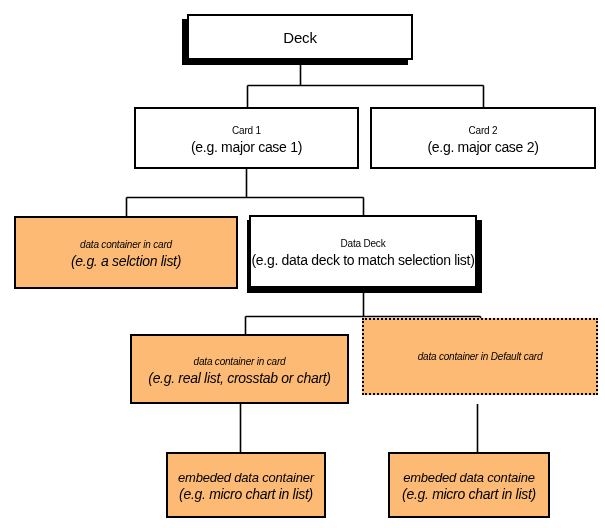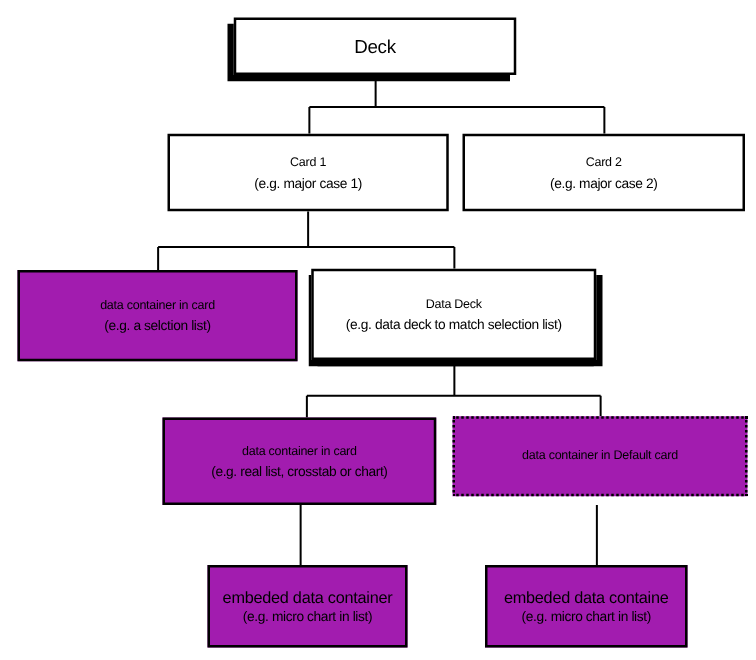--- a/index.html
+++ b/index.html
@@ -23,33 +23,33 @@
     box-sizing: border-box;
     border: 2px solid #000000;
     display: flex;
     flex-direction: column;
     justify-content: center;
     align-items: center;
     text-align: center;
     padding: 2px 4px;
   }
   .white { background: #ffffff; }
-  .gray  { background: #a21caf; }
+  .gray  { background: #fdba74; font-style: italic; }
   .shadow-left  { box-shadow: -5px 5px 0 #000000; }
   .shadow-right { box-shadow: 5px 5px 0 #000000, -2px 5px 0 #000000; }
   .dotted { border-style: dotted; }
   .title {
     font-size: 10px;
     line-height: 18px;
     letter-spacing: -0.2px;
     white-space: nowrap;
   }
   .title-lg { font-size: 15px; line-height: 19px; }
   .subtitle {
-    font-size: 11px;
+    font-size: 14px;
     line-height: 15px;
     letter-spacing: -0.3px;
     white-space: nowrap;
   }
   .subtitle-sm { font-size: 10px; letter-spacing: -0.4px; }
 </style>
 </head>
 <body>
 
 <div class="canvas">
@@ -87,21 +87,21 @@
   <div class="node white shadow-right" style="left:249px; top:215px; width:228px; height:73px;">
     <div class="title">Data Deck</div>
     <div class="subtitle">(e.g. data deck to match selection list)</div>
   </div>
 
   <div class="node gray" style="left:130px; top:334px; width:219px; height:70px;">
     <div class="title">data container in card</div>
     <div class="subtitle">(e.g. real list, crosstab or chart)</div>
   </div>
 
-  <div class="node gray dotted" style="left:362px; top:333px; width:236px; height:64px;">
+  <div class="node gray dotted" style="left:362px; top:318px; width:236px; height:77px;">
     <div class="title">data container in Default card</div>
   </div>
 
   <div class="node gray" style="left:166px; top:452px; width:160px; height:66px;text-align:center;">
     <div class="title" style="font-size:13px;">embeded data container</div>
     <div class="subtitle">(e.g. micro chart in list)</div>
   </div>
 
   <div class="node gray" style="left:388px; top:452px; width:162px; height:66px;">
     <div class="title" style="font-size:13px;">embeded data containe</div>

